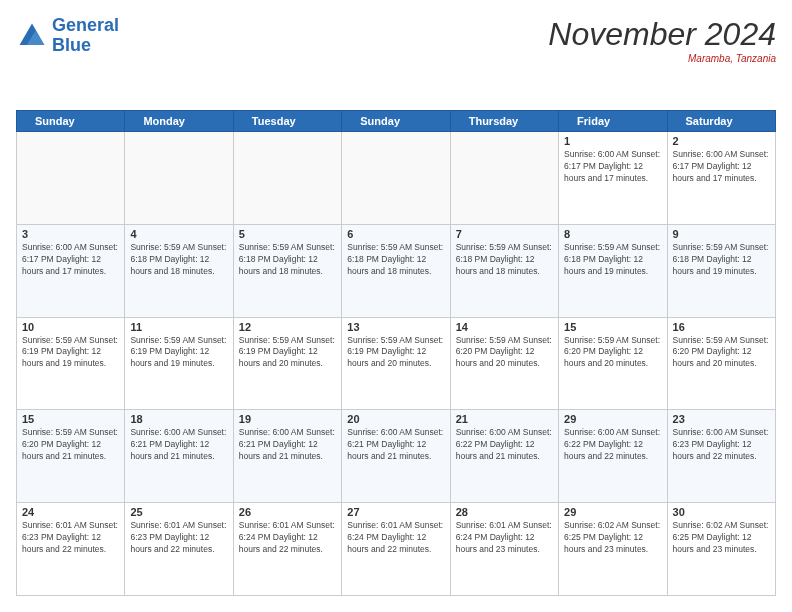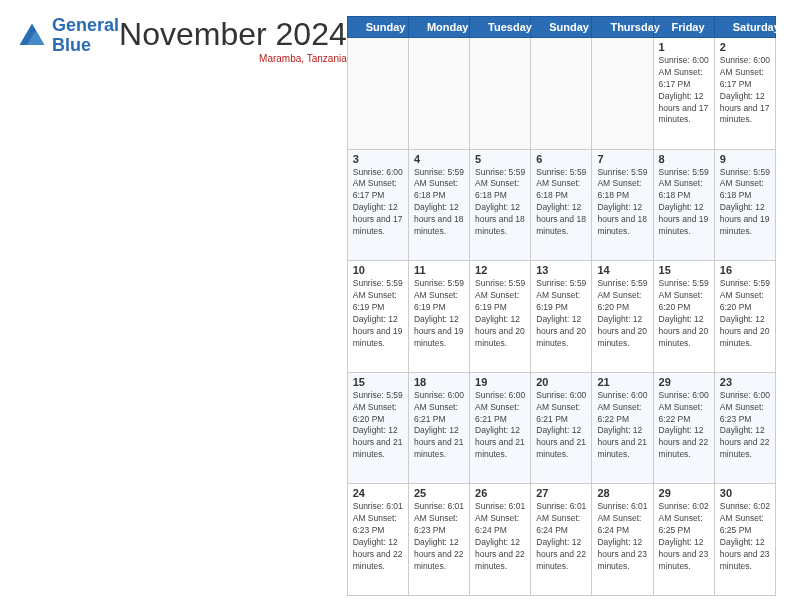--- a/index.html
+++ b/index.html
@@ -8,21 +8,22 @@
       height: 612px;
       font-family: Arial, sans-serif;
       background: #fff;
       overflow: hidden;
     }
     .page {
       width: 792px;
       height: 612px;
       padding: 16px;
       display: flex;
-      flex-direction: row;
+      flex-direction: column;
+      gap: 36px;
     }
     .header {
       display: flex;
       justify-content: space-between;
       align-items: flex-start;
       margin-bottom: 10px;
     }
     .logo {
       display: flex;
       align-items: center;
@@ -36,20 +37,21 @@
     }
     .logo-text span {
       color: #2a6db5;
     }
     .logo-icon {
       width: 32px;
       height: 32px;
     }
     .title-area {
       text-align: right;
+      font-style: italic;
     }
     .month-title {
       font-size: 32px;
       font-weight: normal;
       color: #333;
     }
     .location {
       font-size: 10px;
       color: #b91c1c;
     }

